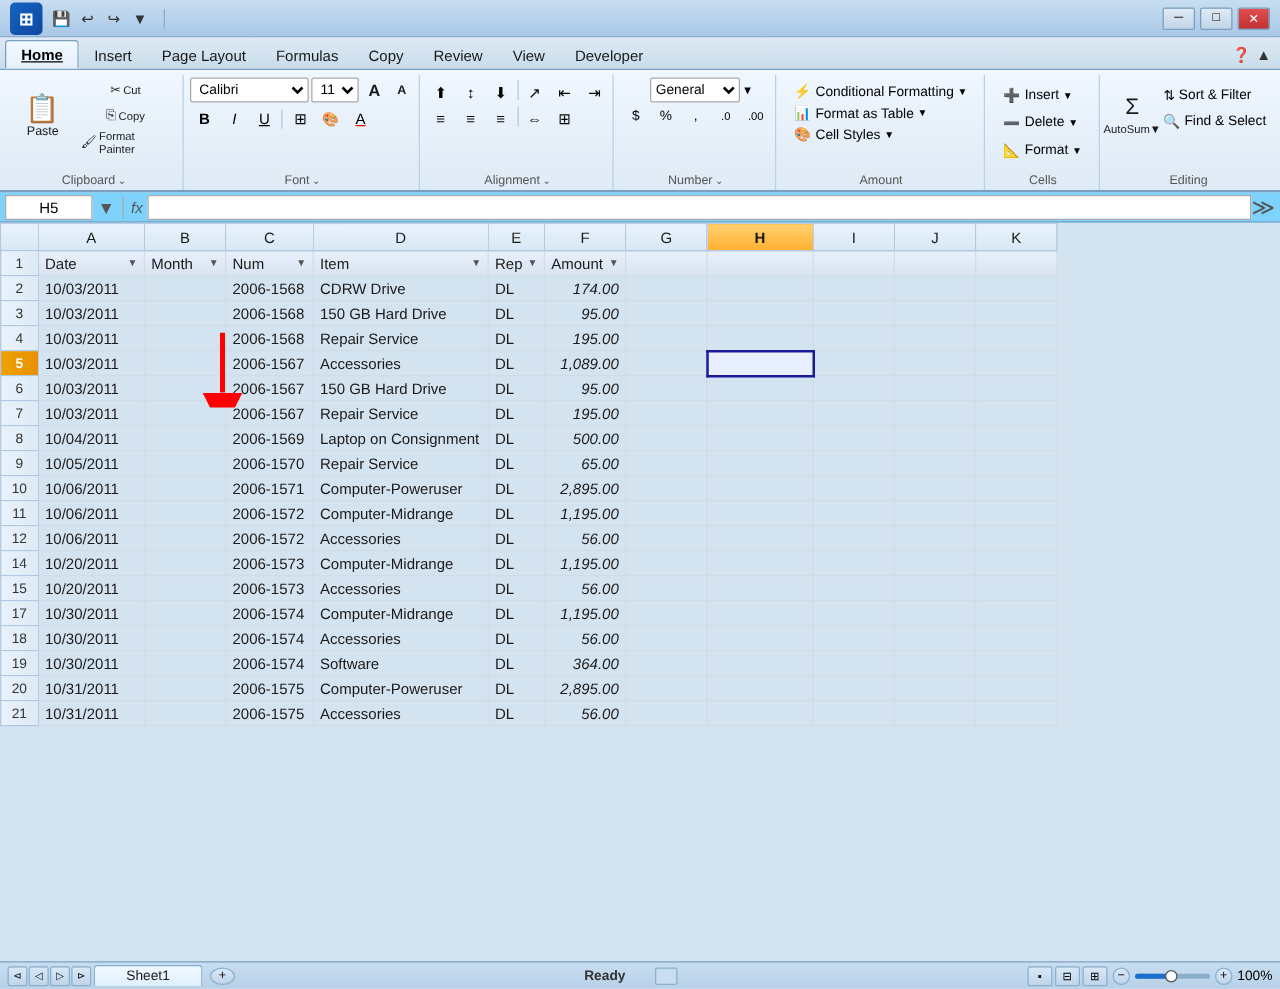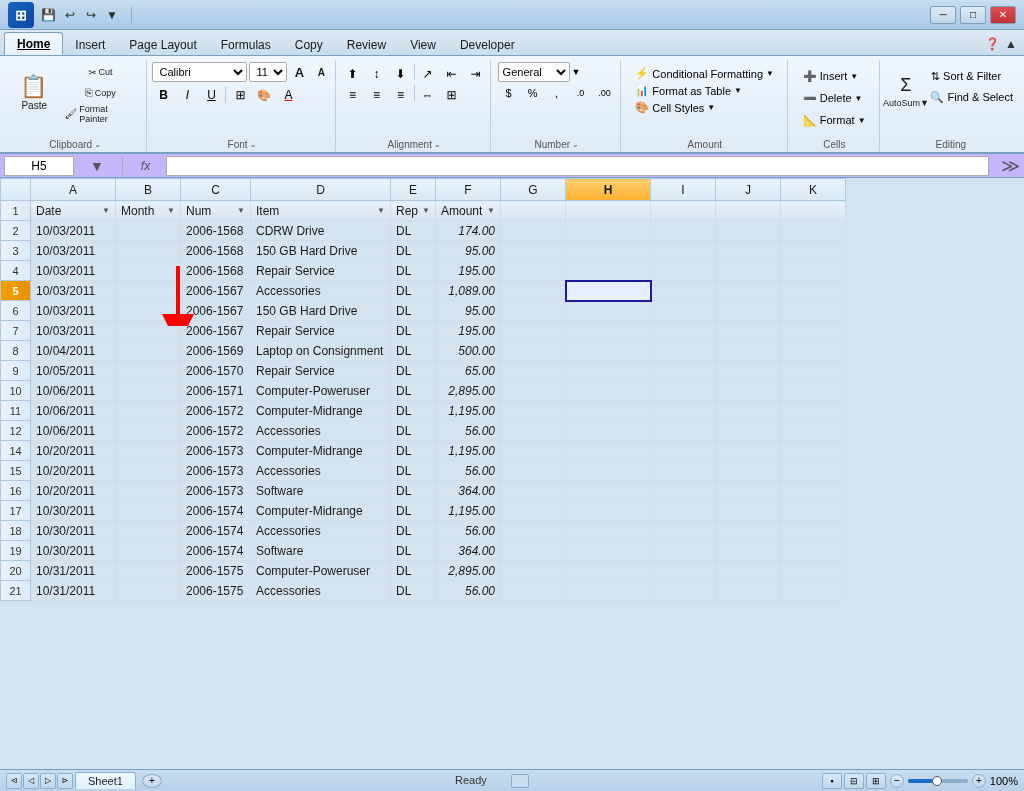--- a/index.html
+++ b/index.html
@@ -146,26 +146,26 @@
     .styles-group { min-width: 165px; }
 
     
     .cells-group { min-width: 90px; }
 
     
     .editing-group { min-width: 100px; }
 
     
     .formula-bar {
-      background: #c4b5fd;
+      background: #7dd3fc;
       height: 24px;
       display: flex;
       align-items: center;
       padding: 0 4px;
-      gap: 12px;
+      gap: 0;
       border-bottom: 1px solid #7aa0c0;
     }
     .name-box {
       width: 70px; height: 20px; border: 1px solid #aaa;
       font-size: 12px; padding: 0 4px; background: white; text-align: center;
     }
     .formula-expand { cursor: pointer; font-size: 14px; color: #555; padding: 0 4px; }
     .formula-fx { font-size: 12px; color: #555; font-style: italic; padding: 0 4px; }
     .formula-input {
       flex: 1; height: 20px; border: 1px solid #aaa; background: white;
@@ -262,25 +262,25 @@
       border-top: 1px solid #7aa0c0;
     }
     .sheet-tabs { display: flex; align-items: center; gap: 2px; }
     .sheet-nav { display: flex; gap: 1px; }
     .sheet-nav-btn {
       width: 16px; height: 16px; background: linear-gradient(to bottom, #d8e8f8, #c0d5ea);
       border: 1px solid #8ab0cc; border-radius: 2px; cursor: pointer;
       display: flex; align-items: center; justify-content: center; font-size: 8px;
     }
     .sheet-tab {
-      padding: 2px 12px; background: linear-gradient(to bottom, #f0f8ff, #e0f0ff);
+      padding: 2px 25px; background: linear-gradient(to bottom, #f0f8ff, #e0f0ff);
       border: 1px solid #8ab0cc; border-bottom: none; border-radius: 3px 3px 0 0;
       cursor: pointer; font-size: 11px; color: #1a1a1a;
     }
-    .status-bar { display: flex; gap: 24px; font-size: 11px; color: #333; }
+    .status-bar { display: flex; align-items: center; gap: 24px; font-size: 11px; color: #333; font-weight: bold; }
     .view-btns { display: flex; gap: 2px; align-items: center; }
     .view-btn {
       width: 20px; height: 16px; background: linear-gradient(to bottom, #d8e8f8, #c0d5ea);
       border: 1px solid #8ab0cc; border-radius: 2px; cursor: pointer;
       display: flex; align-items: center; justify-content: center; font-size: 9px;
     }
     .zoom-area { display: flex; align-items: center; gap: 4px; font-size: 11px; }
     .zoom-slider { width: 60px; height: 4px; background: #8ab0cc; border-radius: 2px; cursor: pointer; }
     .zoom-btn {
       width: 14px; height: 14px; background: linear-gradient(to bottom, #d8e8f8, #c0d5ea);
@@ -416,21 +416,21 @@
       </div>
     </div>
     <div class="ribbon-group-label">
       <span>Alignment</span>
       <span class="expand-icon">⌄</span>
     </div>
   </div>
 
   <div class="ribbon-group number-group">
     <div class="ribbon-group-content" style="flex-direction:column;gap:1px;">
-      <div style="display:flex;align-items:center;gap:2px;">
+      <div style="display:flex;align-items:center;gap:2px;margin-left:22px;">
         <select style="height:20px;width:72px;font-size:11px;border:1px solid #aaa;background:white;border-radius:2px;">
           <option>General</option>
         </select>
         <span style="font-size:9px;">▼</span>
       </div>
       <div style="display:flex;gap:2px;align-items:center;">
         <button class="fmt-btn" style="font-size:11px;">$</button>
         <button class="fmt-btn" style="font-size:11px;">%</button>
         <button class="fmt-btn" style="font-size:11px;">,</button>
         <button class="fmt-btn" style="font-size:9px;">.0</button>
@@ -779,34 +779,20 @@
           <td>Accessories</td>
           <td>DL</td>
           <td class="amount">56.00</td>
           <td></td>
           <td></td>
           <td></td>
           <td></td>
           <td></td>
         </tr>
 
-        <tr>
-          <td class="row-num">16</td>
-          <td>10/20/2011</td>
-          <td></td>
-          <td>2006-1573</td>
-          <td>Software</td>
-          <td>DL</td>
-          <td class="amount">364.00</td>
-          <td></td>
-          <td></td>
-          <td></td>
-          <td></td>
-          <td></td>
-        </tr>
 
         <tr>
           <td class="row-num">17</td>
           <td>10/30/2011</td>
           <td></td>
           <td>2006-1574</td>
           <td>Computer-Midrange</td>
           <td>DL</td>
           <td class="amount">1,195.00</td>
           <td></td>

